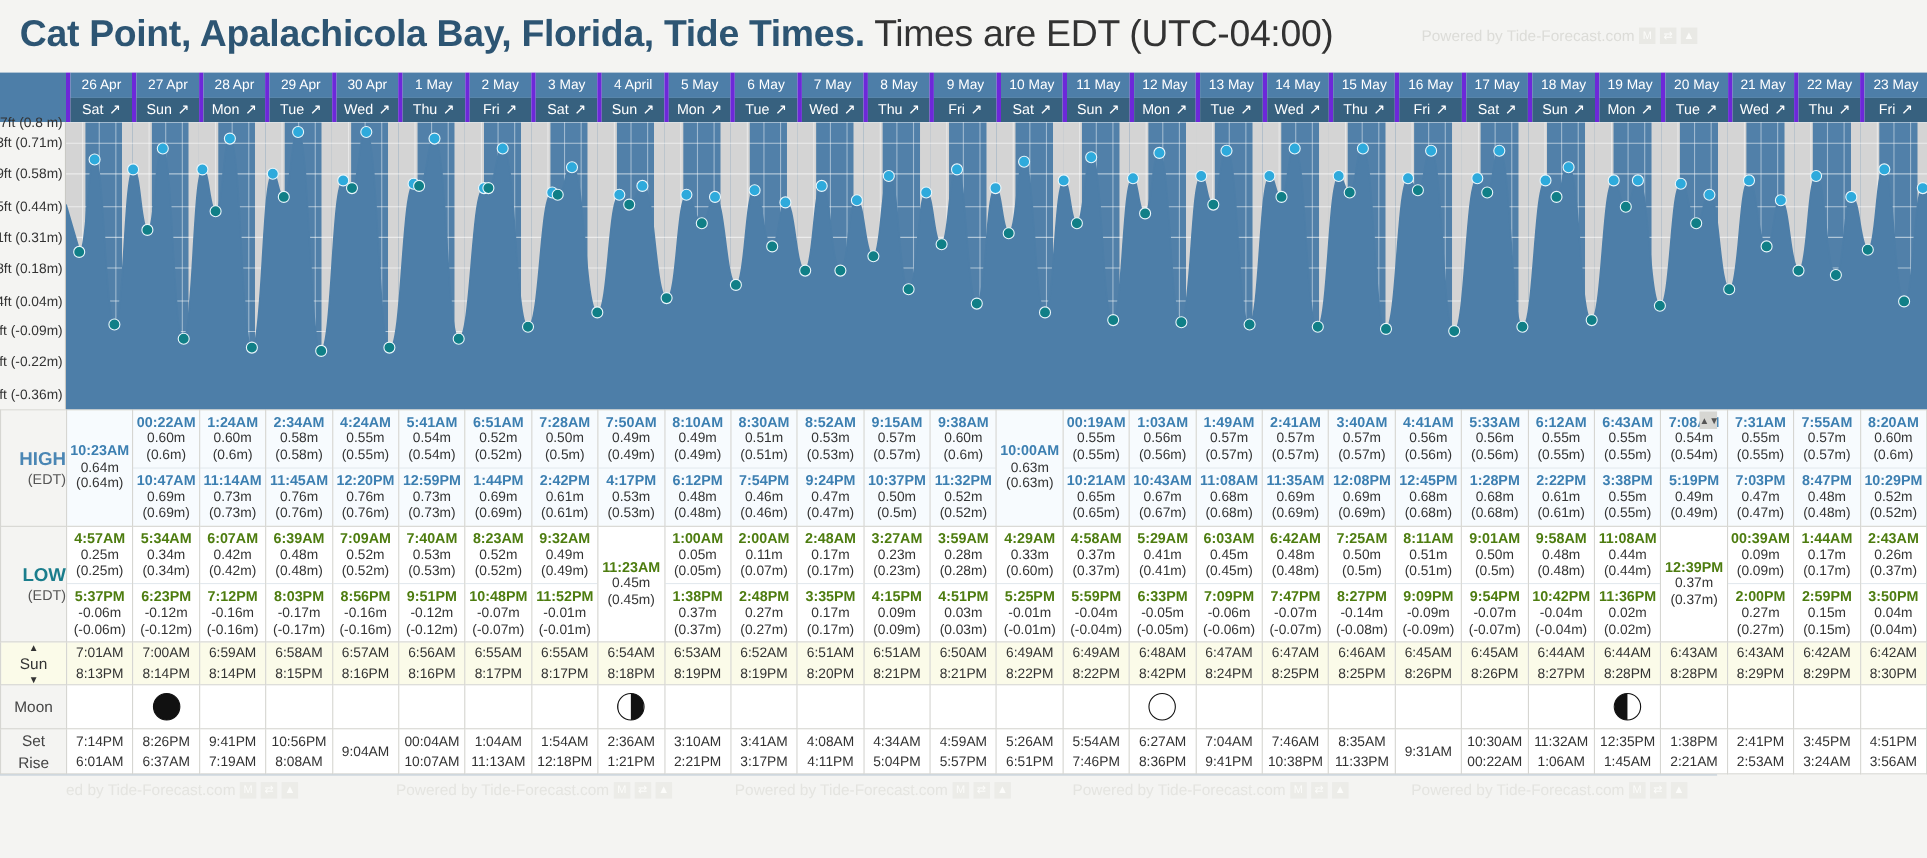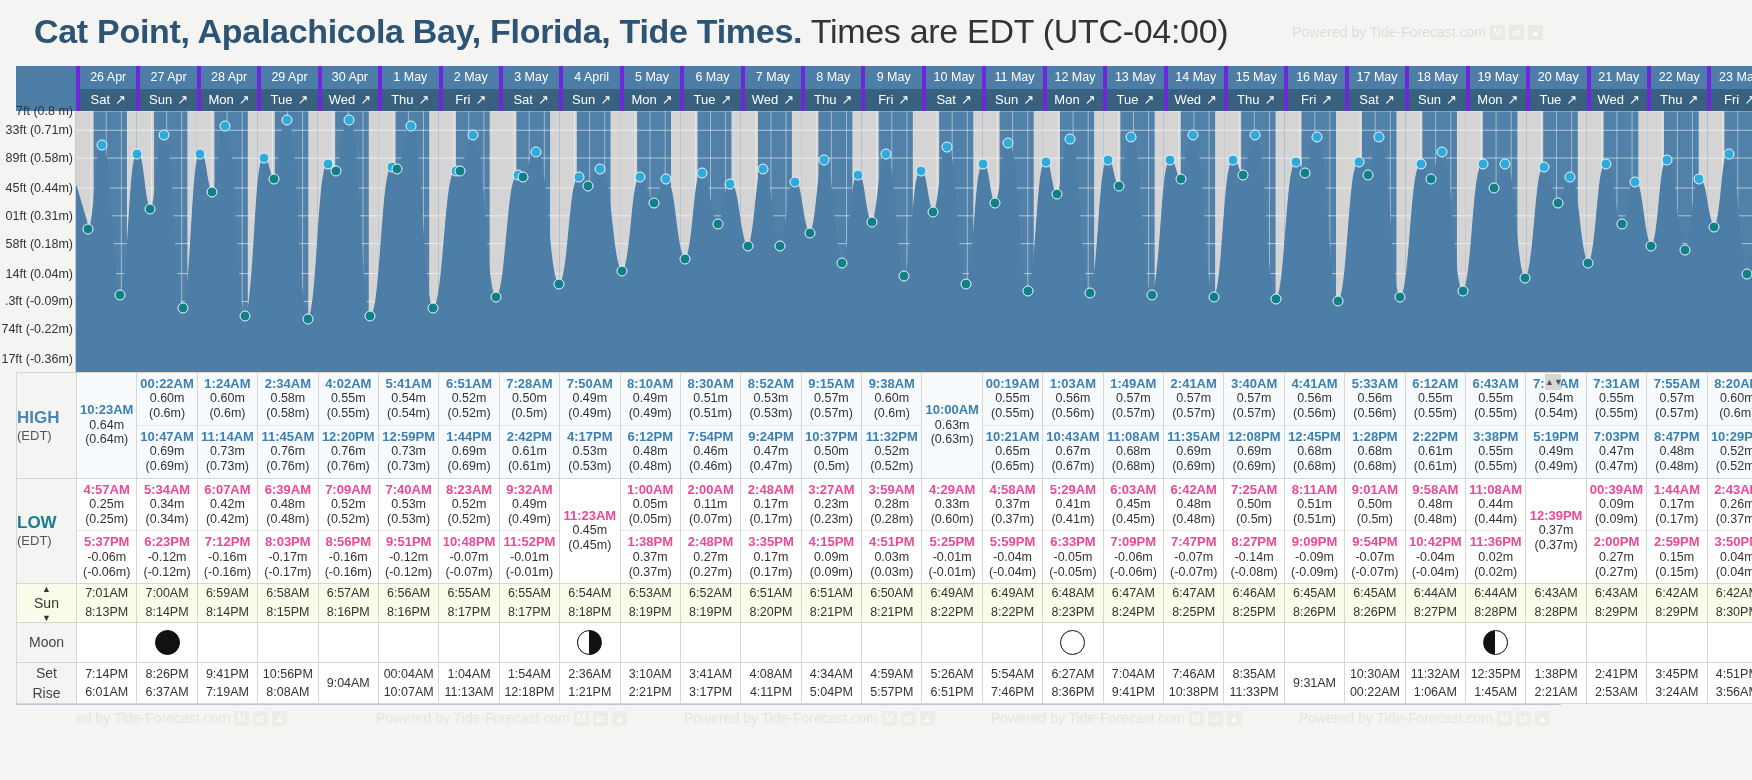--- a/index.html
+++ b/index.html
@@ -1,19 +1,19 @@
 <!DOCTYPE html>
 <html><head>
 <meta charset="utf-8">
 <style>
   * { box-sizing: border-box; margin:0; padding:0; }
   html,body{ width:1752px; height:780px; overflow:hidden; background:#f4f4f2;
     font-family:"Liberation Sans", sans-serif; }
 
-  #page { position:relative; width:1561px; height:780px; background:#f4f4f2;padding-left:16px; }
+  #page { position:relative; width:1561px; height:780px; background:#f4f4f2; }
 
   
   .titlebar{ height:66px; position:relative; }
   .title{ position:absolute; left:18px; top:12px; font-size:34px; white-space:nowrap;
           letter-spacing:-0.3px;}
   .title .t1{ color:#2d5573; font-weight:bold; }
   .title .t2{ color:#333; font-weight:normal; }
   .powered{ position:absolute; right:18px; top:24px; font-size:14px; color:#dcdcd8;
             white-space:nowrap; display:flex; align-items:center; gap:4px;}
   .pw-ico{ display:inline-block; width:15px; height:15px; background:#e9e9e5;
@@ -35,34 +35,34 @@
   .yaxis{ width:60px; flex:0 0 60px; position:relative; background:#f4f4f2;
           border-right:1px solid #c9c9c5; }
   .ylab{ position:absolute; right:2px; font-size:12.5px; color:#333; white-space:nowrap;
          transform:translateY(-50%); }
   .plot{ flex:1 1 auto; position:relative; background:#5180a9; overflow:hidden; }
   .plot svg{ position:absolute; inset:0; width:100%; height:100%; display:block; }
 
   
   table.tide{ width:1752px; border-collapse:collapse; table-layout:fixed; }
   table.tide td, table.tide th{ border:1px solid #d6d6d2; padding:0; vertical-align:middle;}
-  .rowlab{ width:60px; text-align:left; background:#f4f4f2; font-size:15px; color:#555;}
+  .rowlab{ width:60px; text-align:right; background:#f4f4f2; font-size:15px; color:#555;}
   .rowlab .big{ font-size:17px; font-weight:bold; display:block; }
   .rowlab .sub{ font-size:13px; color:#555; display:block; }
   .lab-high .big{ color:#4a86b4; }
   .lab-low  .big{ color:#1a7d8c; }
 
   .tcell{ background:#f7fbfe; text-align:center; font-size:12.5px; color:#333;
           line-height:1.18; padding:2px 0; }
   .tcell.lowc{ background:#fff; }
   .ev{ padding:3px 0 4px; }
   .ev + .ev{ border-top:1px solid #e3e9ee; }
   .ev .tm{ font-weight:bold; font-size:13px; display:block; }
   .high .tm{ color:#3c7fb1; }
-  .low  .tm{ color:#ec4899; }
+  .low  .tm{ color:#4d7c0f; }
   .ev .m1,.ev .m2{ display:block; color:#333; font-size:12.5px; }
 
   .sunrow td{ background:#fbfbe9; text-align:center; font-size:12.5px; color:#333;
               line-height:1.5; padding:3px 0; }
   .sunrow .rowlab{ background:#fbfbe9; font-size:14px; }
   .sunrow .rowlab .tri{ display:block; font-size:9px; line-height:8px; }
   .sunrow-top td{ border-top:2px solid #37617f; }
 
   .moonrow td{ background:#fff; text-align:center; height:40px; }
   .moonrow .rowlab{ background:#f4f4f2; font-size:14px; color:#444; }
@@ -628,21 +628,21 @@
               <span class="m2">(0.58m)</span>
             </div>
             <div class="ev high">
               <span class="tm">11:45AM</span>
               <span class="m1">0.76m</span>
               <span class="m2">(0.76m)</span>
             </div>
           </td>
           <td class="tcell">
             <div class="ev high">
-              <span class="tm">4:02AM</span>
+              <span class="tm">4:24AM</span>
               <span class="m1">0.55m</span>
               <span class="m2">(0.55m)</span>
             </div>
             <div class="ev high">
               <span class="tm">12:20PM</span>
               <span class="m1">0.76m</span>
               <span class="m2">(0.76m)</span>
             </div>
           </td>
           <td class="tcell">
@@ -1310,21 +1310,21 @@
           <td>
             <div>6:49AM</div>
             <div>8:22PM</div>
           </td>
           <td>
             <div>6:49AM</div>
             <div>8:22PM</div>
           </td>
           <td>
             <div>6:48AM</div>
-            <div>8:23PM</div>
+            <div>8:42PM</div>
           </td>
           <td>
             <div>6:47AM</div>
             <div>8:24PM</div>
           </td>
           <td>
             <div>6:47AM</div>
             <div>8:25PM</div>
           </td>
           <td>

